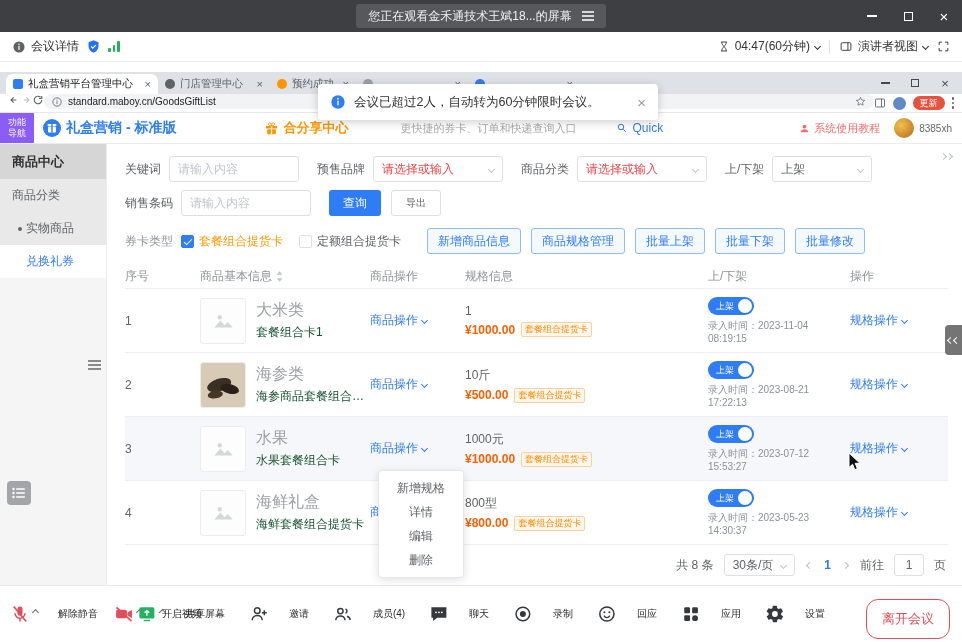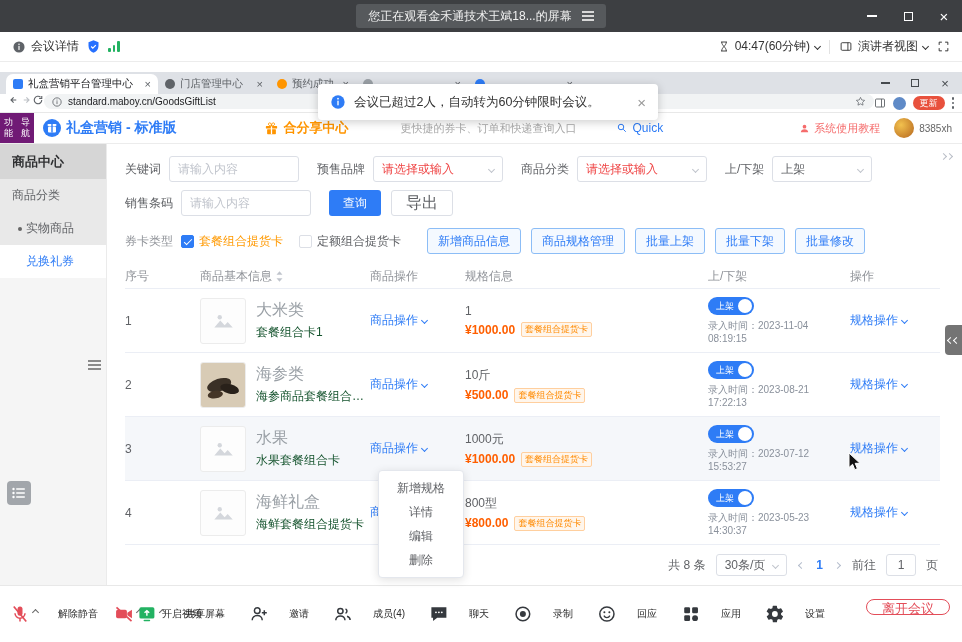--- a/index.html
+++ b/index.html
@@ -51,51 +51,51 @@
 .url-pill .grow{flex:1}
 .addr-right{display:flex;align-items:center;gap:7px}
 .chrome-avatar{width:13px;height:13px;border-radius:50%;background:#5f8ac7}
 .update-pill{height:14px;background:#e8513d;color:#fff;font-size:9px;border-radius:7px;padding:0 7px;display:flex;align-items:center;border:none}
 .kebab{display:flex;flex-direction:column;gap:2px}
 .kebab i{width:2.5px;height:2.5px;border-radius:50%;background:#5f6368}
 
 
 .app{flex:1;display:flex;flex-direction:column;min-height:0}
 .app-header{flex:0 0 30px;background:#fff;border-bottom:1px solid #ececec;display:flex;align-items:center}
-.nav-box{width:34px;height:30px;background:#701a75;color:#fff;font-size:9px;line-height:1.25;display:flex;flex-direction:row;align-items:center;justify-content:center;border:none}
+.nav-box{width:34px;height:30px;background:#8b5cf6;color:#fff;font-size:9px;line-height:1.25;display:flex;flex-direction:column;align-items:center;justify-content:center;border:none}
 .brand{display:flex;align-items:center;gap:5px;margin-left:9px;color:#2e7cf6;font-weight:bold;font-size:14px;white-space:nowrap}
 .share-center{display:flex;align-items:center;gap:4px;margin-left:88px;color:#ff9500;font-weight:bold;font-size:13px;white-space:nowrap}
 .promo{margin-left:52px;font-size:11px;color:#a8a8a8;white-space:nowrap}
 .quick{display:flex;align-items:center;gap:4px;margin-left:40px;color:#2e7cf6;font-size:12px}
 .hdr-right{margin-left:auto;display:flex;gap:14px;margin-right:10px}
 .tutorial{display:flex;align-items:center;gap:4px;color:#f56c6c;font-size:11px;white-space:nowrap}
 .user-chip{display:flex;align-items:center;gap:5px}
 .avatar{width:20px;height:20px;border-radius:50%;background:radial-gradient(circle at 35% 35%,#f2c14e,#b5651d)}
 .uname{font-size:10px;color:#666;line-height:1.1}
 
 .app-body{flex:1;display:flex;min-height:0}
 .sidebar{flex:0 0 107px;background:#f5f5f5;border-right:1px solid #ebebeb}
 .sb-section{height:35px;background:#d6d6d6;color:#303133;font-size:13px;font-weight:bold;display:flex;align-items:center;padding-left:12px}
 .sb-item{height:33px;display:flex;align-items:center;font-size:12px;color:#606266;background:#e9e9e9;padding-left:12px;gap:4px}
 .sb-item.lv2{padding-left:18px}
 .sb-item .dot{width:4px;height:4px;border-radius:50%;background:#666}
 .sb-item.sel{background:#fff;color:#2e7cf6;padding-left:26px}
 
-.main{flex:1;background:#fff;position:relative;padding:12px 8px 0 18px;overflow:hidden}
+.main{flex:1;background:#fff;position:relative;padding:12px 0 0 18px;overflow:hidden}
 .filters-collapse{position:absolute;right:10px;top:10px;display:flex;gap:1px;color:#b9bec7}
 .frow{display:flex;align-items:center;margin-bottom:8px}
 .fgroup{display:flex;align-items:center;margin-right:18px}
 .flabel{font-size:12px;color:#606266;margin-right:8px;white-space:nowrap}
 .finput{width:130px;height:26px;border:1px solid #dcdfe6;border-radius:3px;padding:0 8px;font-size:12px;color:#606266;font-family:inherit}
 .finput::placeholder{color:#c0c4cc}
 .fselect{width:130px;height:26px;border:1px solid #dcdfe6;border-radius:3px;padding:0 8px;font-size:12px;display:flex;align-items:center;justify-content:space-between;background:#fff;color:#ef4444}
 .fselect.hasval{color:#606266}
 .fselect .chev{color:#c0c4cc}
 .btn-primary{height:26px;padding:0 14px;background:#2e7cf6;color:#fff;border:none;border-radius:3px;font-size:12px;margin-right:10px}
-.btn-plain{height:26px;padding:0 14px;background:#fff;color:#606266;border:1px solid #dcdfe6;border-radius:3px;font-size:16px}
+.btn-plain{height:26px;padding:0 14px;background:#fff;color:#606266;border:1px solid #dcdfe6;border-radius:3px;font-size:10px}
 .trow-type{display:flex;align-items:center;margin:12px 0 10px 0}
 .cb{width:13px;height:13px;border:1px solid #dcdfe6;border-radius:2px;background:#fff;display:inline-block;position:relative;flex:0 0 auto}
 .cb.checked{background:#2e7cf6;border-color:#2e7cf6}
 .cb.checked::after{content:"";position:absolute;left:4px;top:1px;width:3px;height:7px;border-right:1.5px solid #fff;border-bottom:1.5px solid #fff;transform:rotate(45deg)}
 .cb-label{font-size:12px;color:#606266;margin:0 16px 0 5px}
 .cb-label.warn{color:#ff9900}
 .btn-blue{height:26px;padding:0 10px;background:#f4f9ff;color:#2e7cf6;border:1px solid #8cbdf6;border-radius:3px;font-size:12px;margin-left:10px;white-space:nowrap}
 
 
 .gtable{margin-right:14px}
@@ -132,21 +132,21 @@
 .dditem{height:24px;display:flex;align-items:center;justify-content:center;font-size:12px;color:#606266;background:none;border:none;width:100%;font-family:inherit}
 
 
 .bottom-bar{flex:0 0 57px;background:#fff;border-top:1px solid #e8e8e8;position:relative}
 .bb-left{position:absolute;left:10px;top:50%;transform:translateY(-50%);display:flex;gap:16px}
 .bb-center{position:absolute;left:50%;top:50%;transform:translate(-50%,-50%);display:flex;gap:24px}
 .bb-item{display:flex;flex-direction:row;align-items:center;gap:20px;background:none;border:none;font-family:Liberation Sans, sans-serif}
 .bb-iconrow{display:flex;align-items:center;gap:3px}
 .bb-label{font-size:10px;color:#2b2b2b;white-space:nowrap}
 .bb-item .chev{color:#666;margin-bottom:4px}
-.leave-btn{position:absolute;right:12px;top:13px;width:84px;height:16px;border:1px solid #e34d59;color:#e34d59;border-radius:12px;background:#fff;font-size:13px;font-family:Liberation Mono, monospace}
+.leave-btn{position:absolute;right:12px;top:13px;width:84px;height:40px;border:1px solid #e34d59;color:#e34d59;border-radius:12px;background:#fff;font-size:13px;font-family:Liberation Mono, monospace}
 
 
 .notif{position:absolute;left:318px;top:84px;width:340px;height:36px;background:#fff;border-radius:4px;box-shadow:0 2px 10px rgba(0,0,0,.2);display:flex;align-items:center;padding:0 12px;gap:8px;z-index:50}
 .notif-text{font-size:12.5px;color:#333;white-space:nowrap;flex:1}
 .notif-close{background:none;border:none;color:#999;font-size:15px;line-height:1}
 .flyout{position:absolute;right:0;top:325px;width:17px;height:30px;background:rgba(70,70,70,.75);border-radius:4px 0 0 4px;display:flex;align-items:center;justify-content:center;gap:1px;color:#fff;z-index:30;border:none}
 .float-list{position:absolute;left:7px;top:481px;width:24px;height:24px;background:#a2a6ab;border-radius:4px;display:flex;align-items:center;justify-content:center;border:none;z-index:30}
 .sb-collapse{position:absolute;left:88px;top:360px;display:flex;flex-direction:column;gap:2.5px;background:none;border:none;z-index:20}
 .sb-collapse i{width:13px;height:1.6px;background:#8a8a8a;display:block}
 .cursor{position:absolute;left:848px;top:452px;z-index:60}

